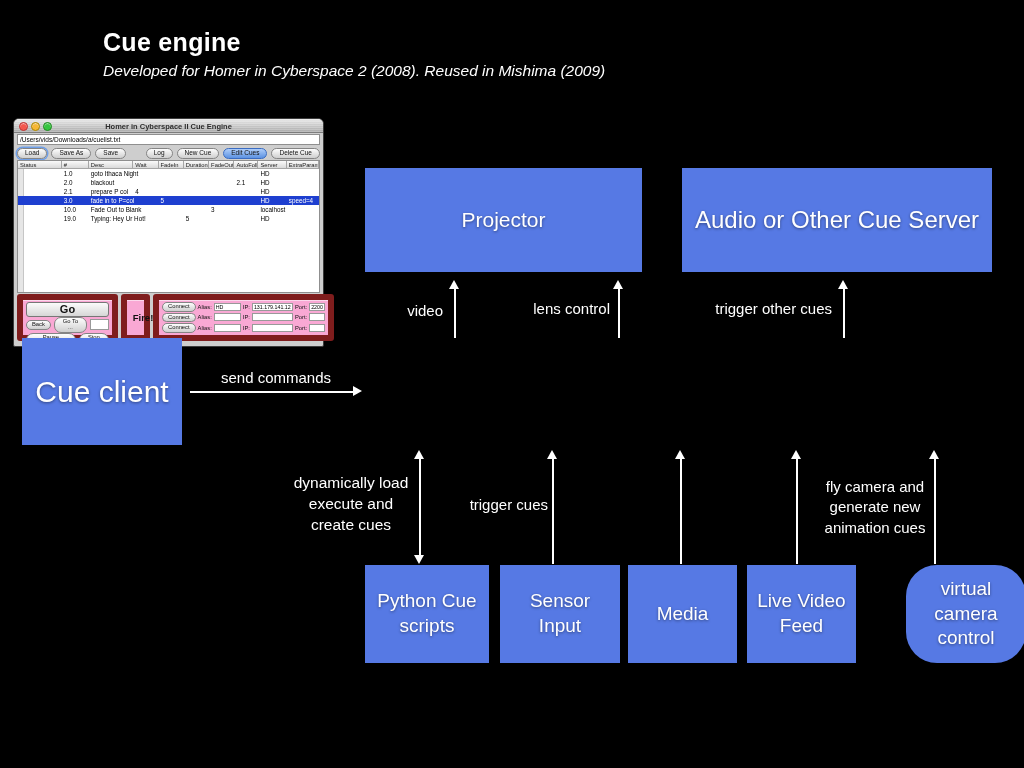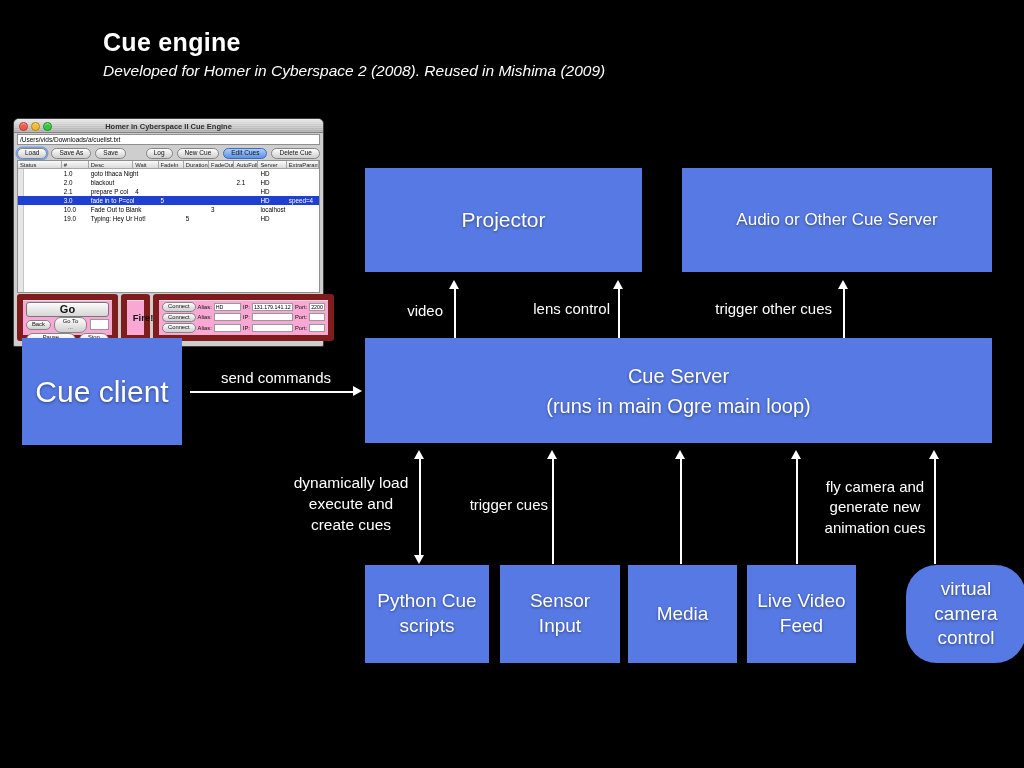--- a/index.html
+++ b/index.html
@@ -5,21 +5,21 @@
   html,body{margin:0;padding:0;background:#000;}
   #stage{position:relative;width:1024px;height:768px;background:var(--bg,#000);overflow:hidden;
          font-family:"Liberation Sans",sans-serif;}
   
   .slide-title{position:absolute;left:103px;top:28px;color:#fff;font-size:25px;font-weight:bold;letter-spacing:.3px;}
   .slide-sub{position:absolute;left:103px;top:62px;color:#fff;font-size:15.5px;font-style:italic;}
   
   .bbox{position:absolute;background:var(--blue,#5679e4);color:#fff;display:flex;align-items:center;justify-content:center;
         text-align:center;white-space:pre-line;text-shadow:0 1px 3px rgba(0,0,0,.45);}
   .bx-projector{left:365px;top:168px;width:277px;height:104px;font-size:21px;}
-  .bx-audio{left:682px;top:168px;width:310px;height:104px;font-size:17px;}
+  .bx-audio{left:682px;top:168px;width:310px;height:104px;font-size:24px;}
   .bx-cueserver{left:365px;top:338px;width:627px;height:105px;font-size:20px;line-height:1.5;}
   .bx-cueclient{left:22px;top:338px;width:160px;height:107px;font-size:30px;z-index:3;}
   .bx-bottom{top:565px;height:98px;font-size:19px;line-height:1.3;}
   .bx-python{left:365px;width:124px;}
   .bx-sensor{left:500px;width:120px;}
   .bx-media{left:628px;width:109px;}
   .bx-live{left:747px;width:109px;}
   .bx-vcam{left:906px;width:120px;border-radius:31px;}
   
   .varrow{position:absolute;width:11px;}
@@ -177,22 +177,20 @@
             <input class="in-ip" style="">
             <span>Port:</span>
             <input class="in-port" style="">
           </div>
         </div>
     </div>
   </div>
 
   <div class="bbox bx-projector">Projector</div>
   <div class="bbox bx-audio">Audio or Other Cue Server</div>
-  <div class="bbox bx-cueserver">Cue Server
-(runs in main Ogre main loop)</div>
   <div class="bbox bx-cueclient">Cue client</div>
   <div class="bbox bx-bottom bx-sensor">Sensor
 Input</div>
   <div class="bbox bx-bottom bx-python">Python Cue scripts</div>
   <div class="bbox bx-bottom bx-media">Media</div>
   <div class="bbox bx-bottom bx-live">Live Video
 Feed</div>
   <div class="bbox bx-bottom bx-vcam">virtual
 camera
 control</div>

